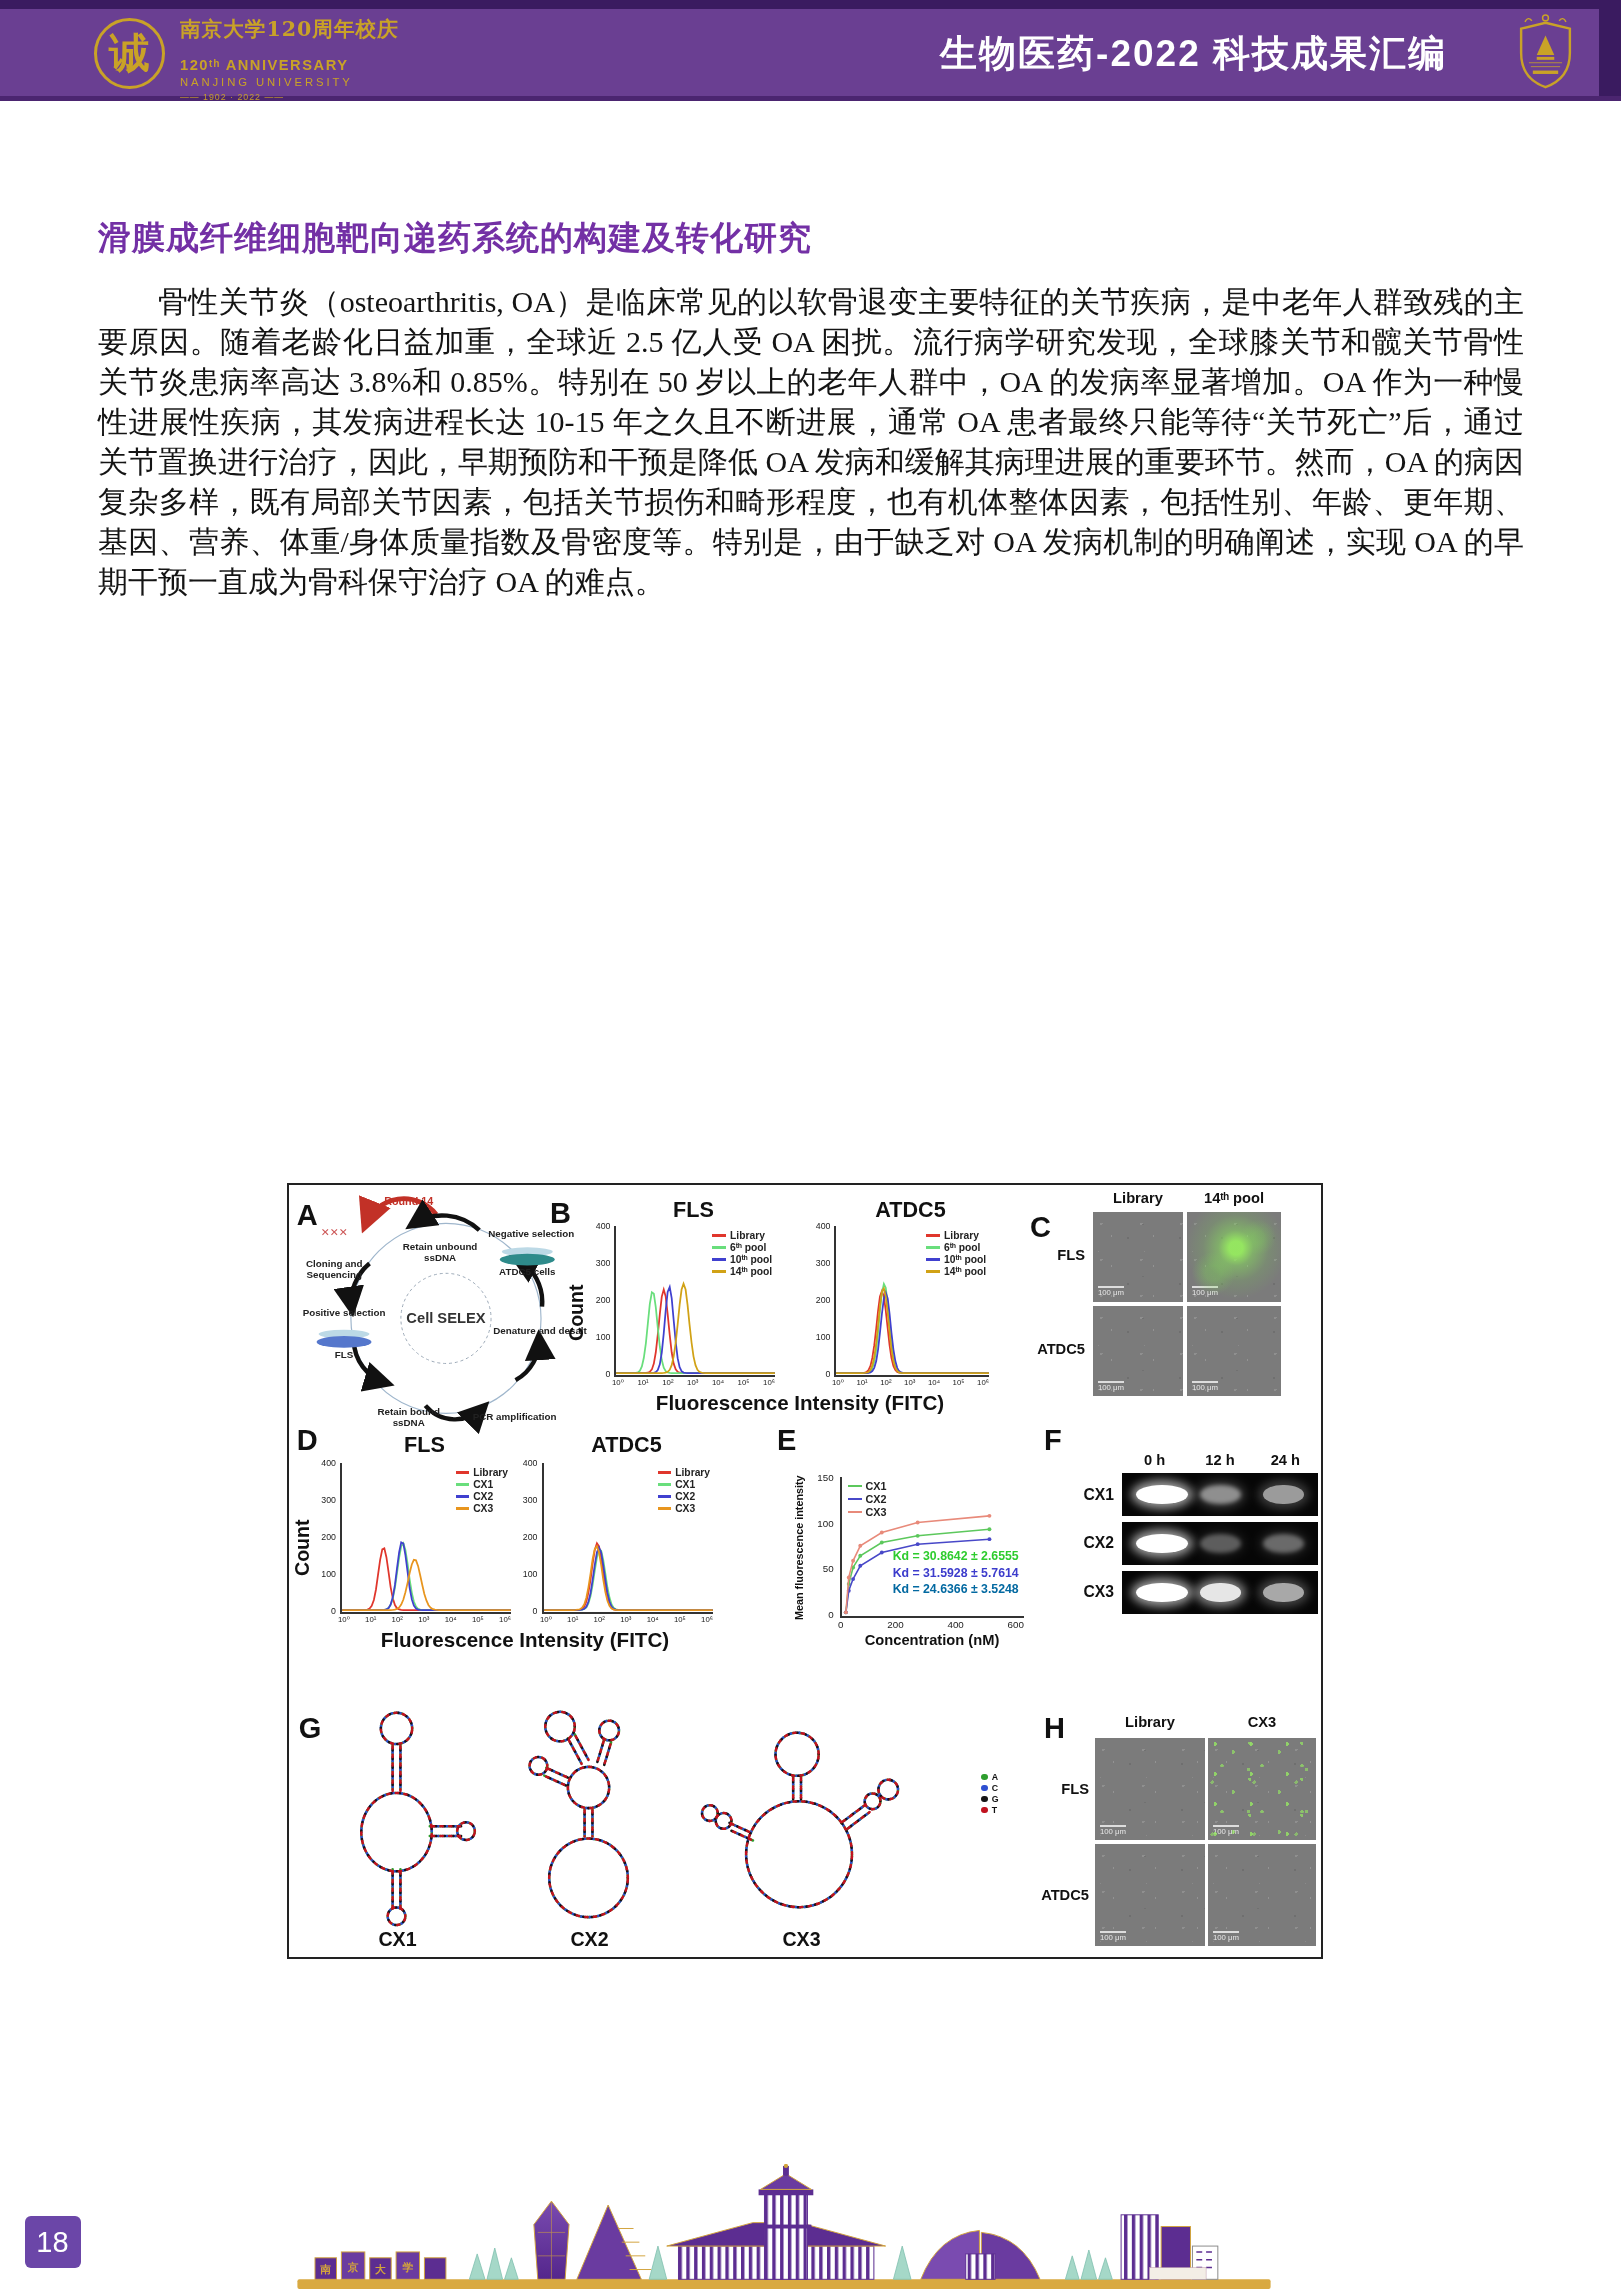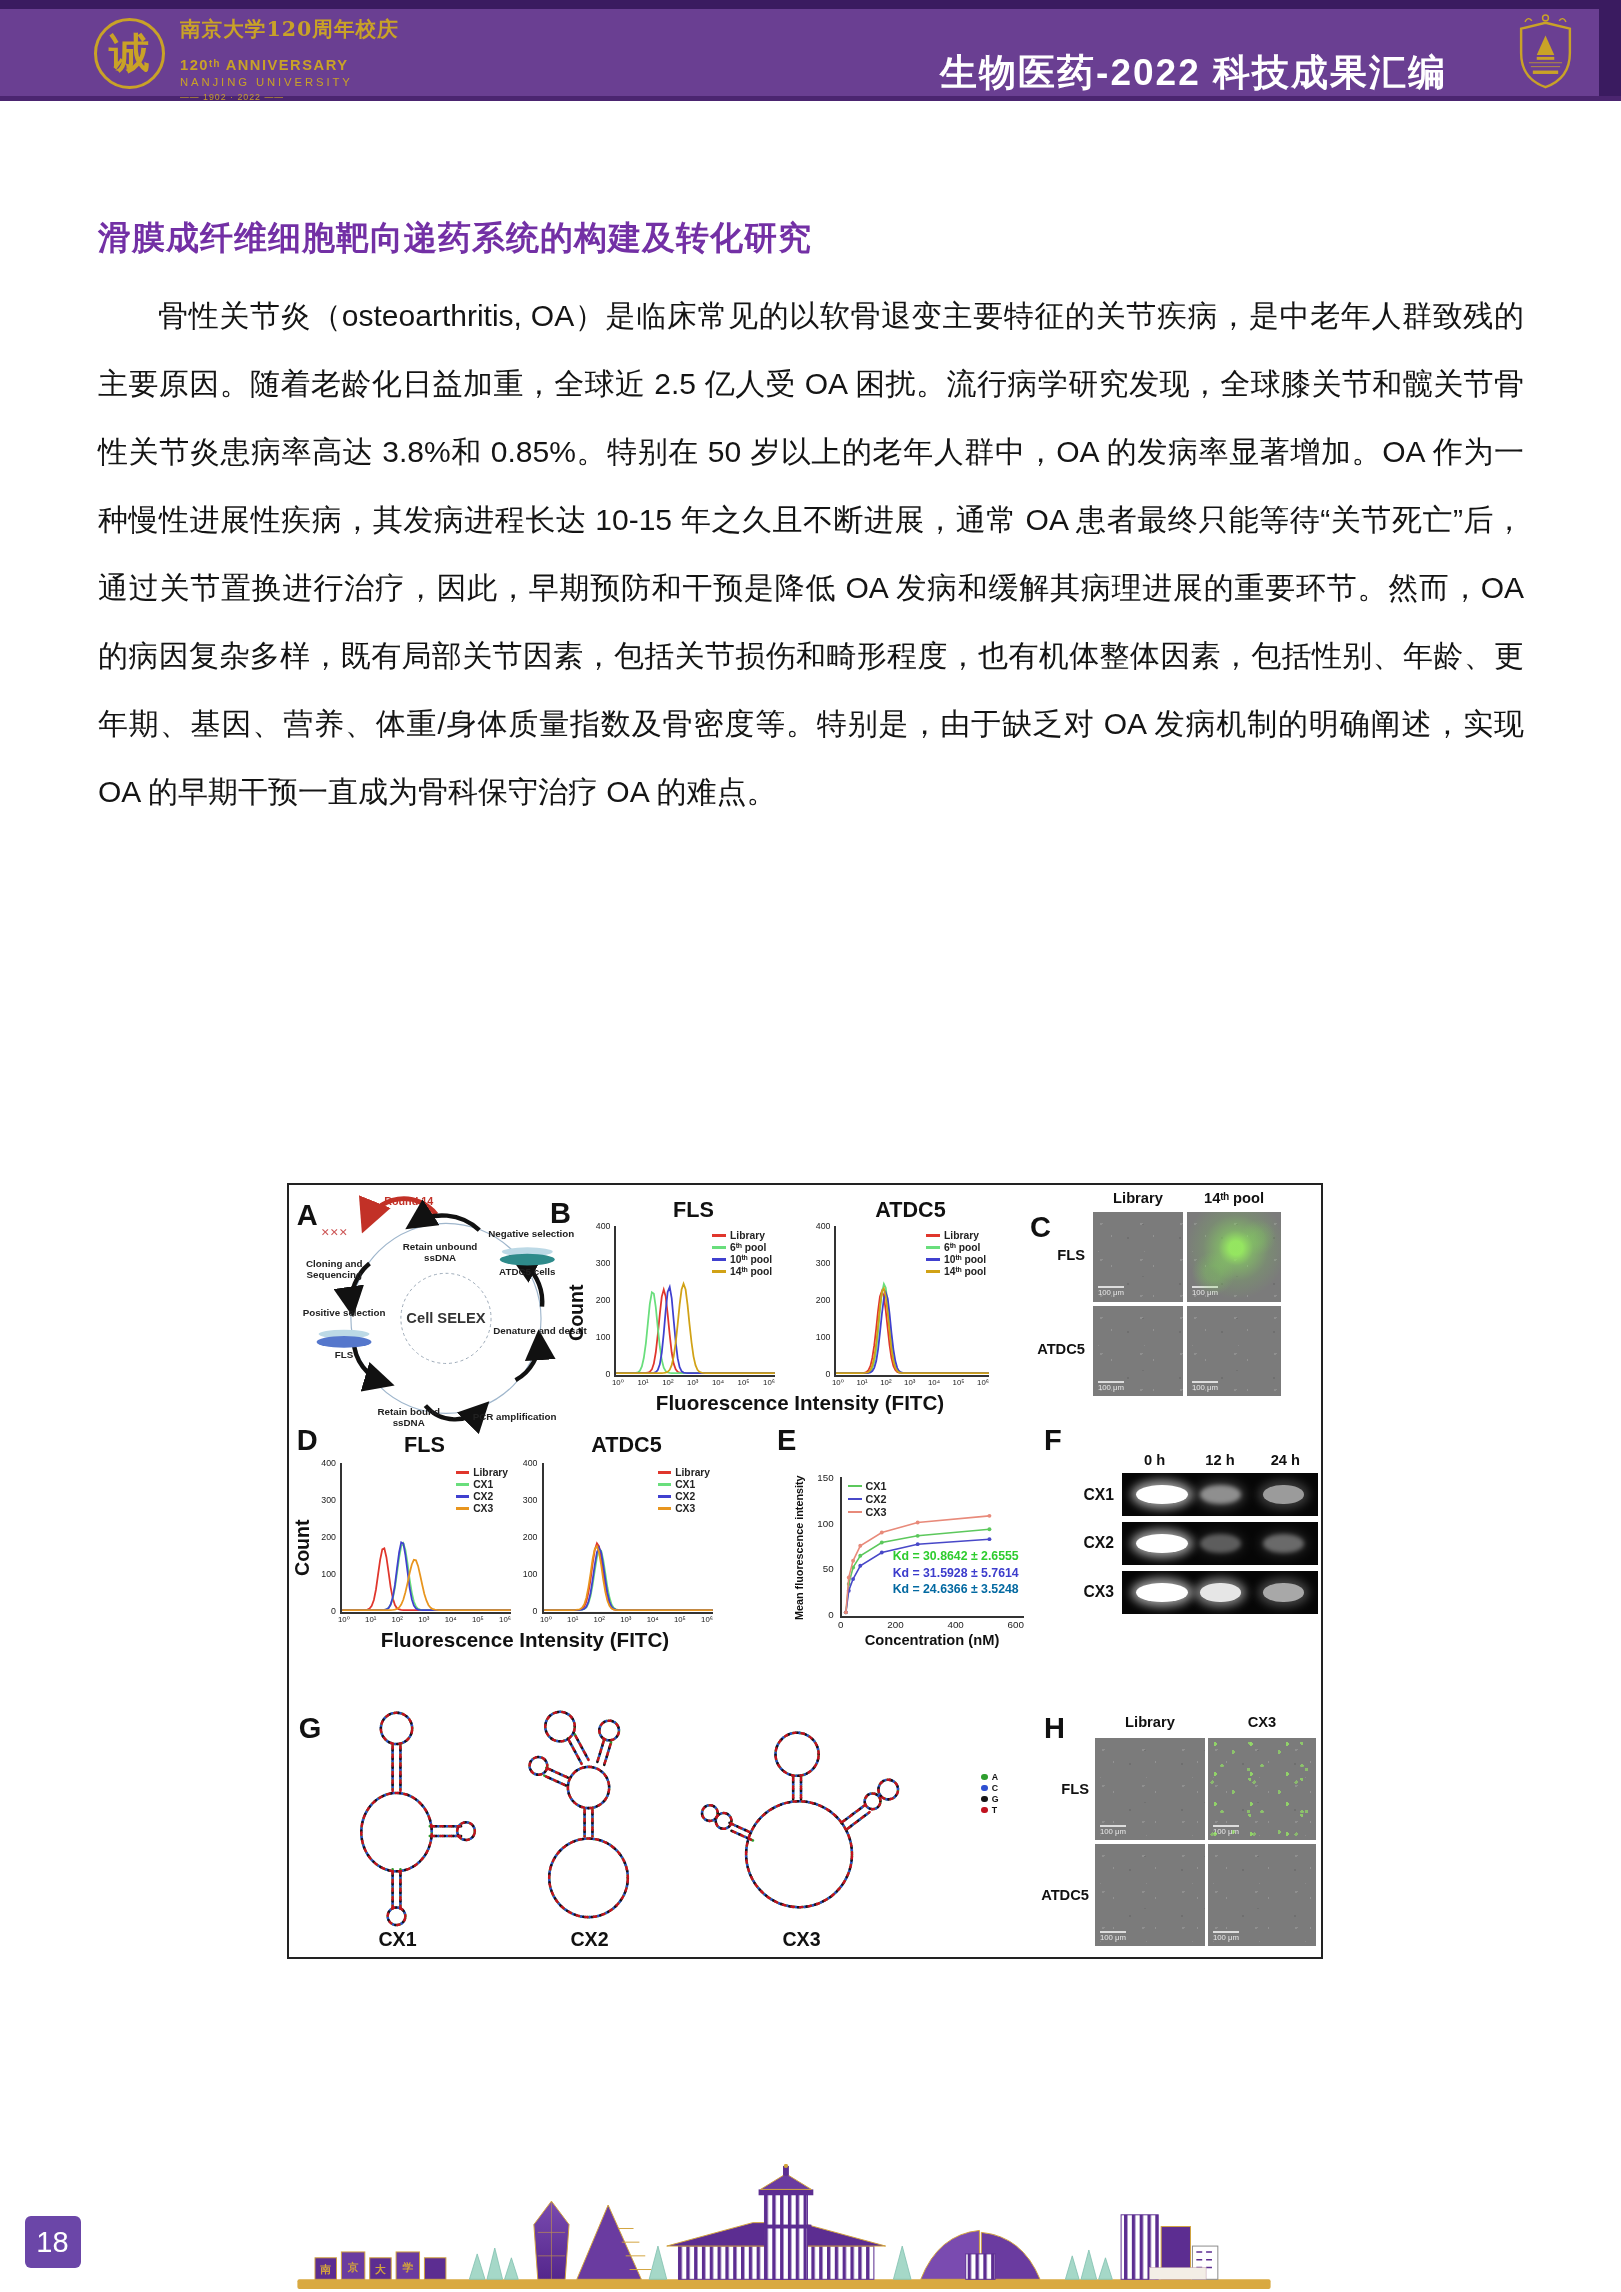--- a/index.html
+++ b/index.html
@@ -13,27 +13,27 @@
   .hdr-dark-right{position:absolute;right:0;top:0;width:21.6px;height:101px;background:#3a1b60;}
   .hdr-dark-bottom{position:absolute;left:0;bottom:0;width:100%;height:4.9px;background:#4b2570;}
   .seal{position:absolute;left:94px;top:17.6px;width:65px;height:65px;border:3.9px solid #c9a227;
         border-radius:50%;display:flex;align-items:center;justify-content:center;
         color:#c9a227;font-family:"DejaVu Serif","Liberation Serif",serif;font-size:41px;font-weight:bold;}
   .logo-text{position:absolute;left:180px;top:17.6px;color:#c9a227;line-height:1.15;}
   .logo-l1{font-size:20.6px;font-weight:bold;font-family:"DejaVu Serif","Liberation Serif",serif;letter-spacing:1px;}
   .logo-l2{font-size:14.7px;font-weight:bold;letter-spacing:1.5px;margin-top:16px;}
   .logo-l3{font-size:11.3px;letter-spacing:2.9px;margin-top:2px;}
   .logo-l4{font-size:8.8px;letter-spacing:1px;margin-top:2.9px;opacity:.95;}
-  .hdr-title{position:absolute;right:174px;top:29px;color:#fff;font-size:37px;font-weight:bold;letter-spacing:2px;margin-top:19px;}
+  .hdr-title{position:absolute;right:174px;top:29px;color:#fff;font-size:37px;font-weight:bold;letter-spacing:2px;}
   .shield{position:absolute;right:45px;top:13.7px;}
 
   
   .art-title{position:absolute;left:98px;top:216px;font-size:33px;font-weight:bold;color:#7330a5;letter-spacing:1px;}
-  .body-text{position:absolute;left:98px;top:282px;width:1426px;font-size:30px;line-height:68px;
-             text-align:justify;color:#141414;}
+  .body-text{position:absolute;left:98px;top:282px;width:1426px;font-size:30px;line-height:40px;
+             text-align:justify;color:#141414;font-family:Liberation Serif, serif;}
   .body-text p{margin:0;text-indent:2em;}
   .body-text p + p{margin-top:9.8px;}
 
   
   .figure{position:absolute;left:287px;top:1183px;width:1032px;height:772px;border:2.9px solid #222;background:#fff;}
   .plabel{font-size:29px;font-weight:bold;color:#111;}
   .htitle{font-size:21.6px;font-weight:bold;text-align:center;}
   .hplot{border-left:2px solid #333;border-bottom:2px solid #333;}
   .hplot svg{display:block;width:100%;height:100%;}
   .yticks{display:flex;flex-direction:column;justify-content:space-between;align-items:flex-end;

